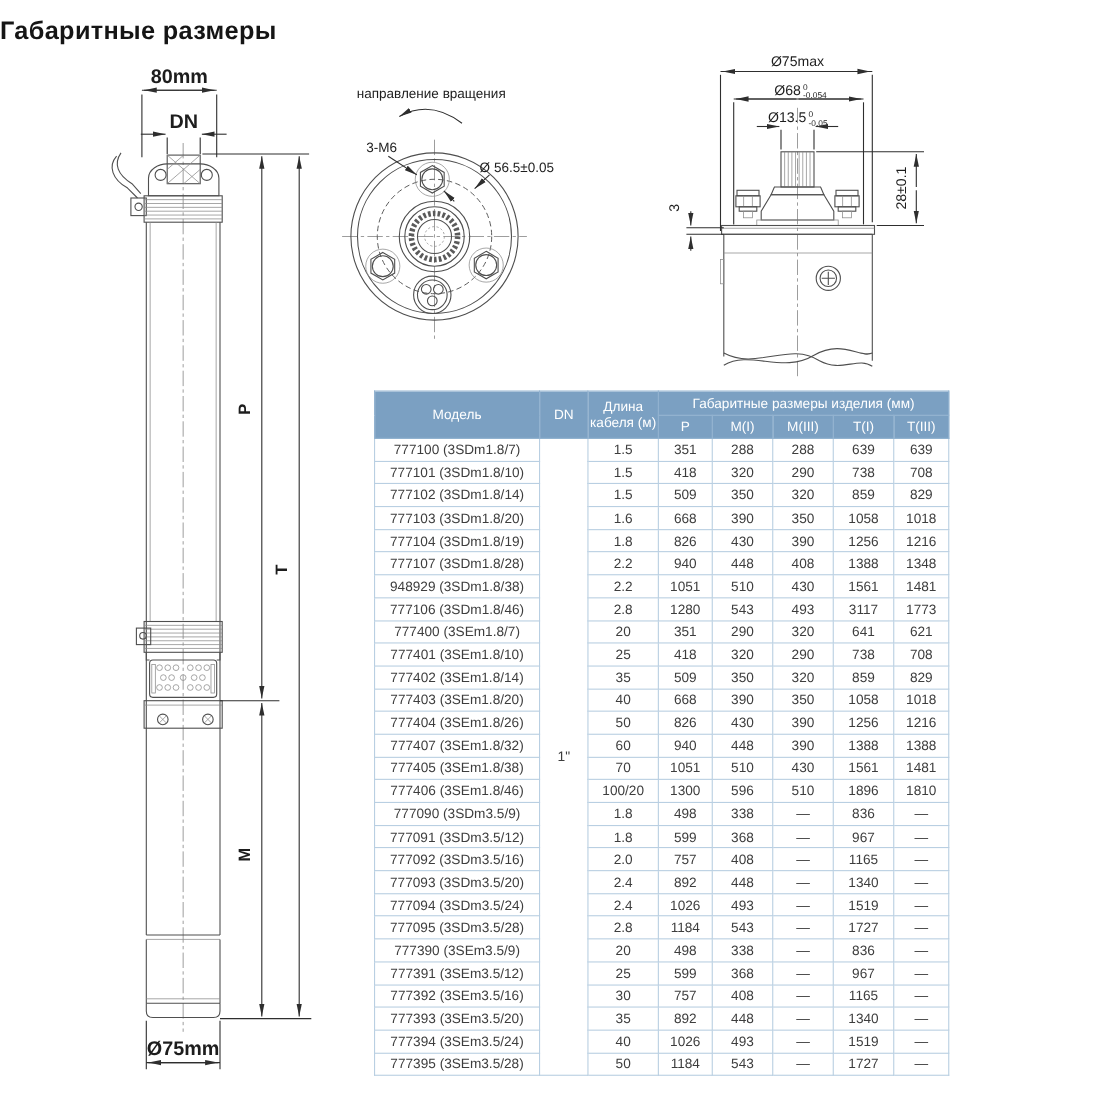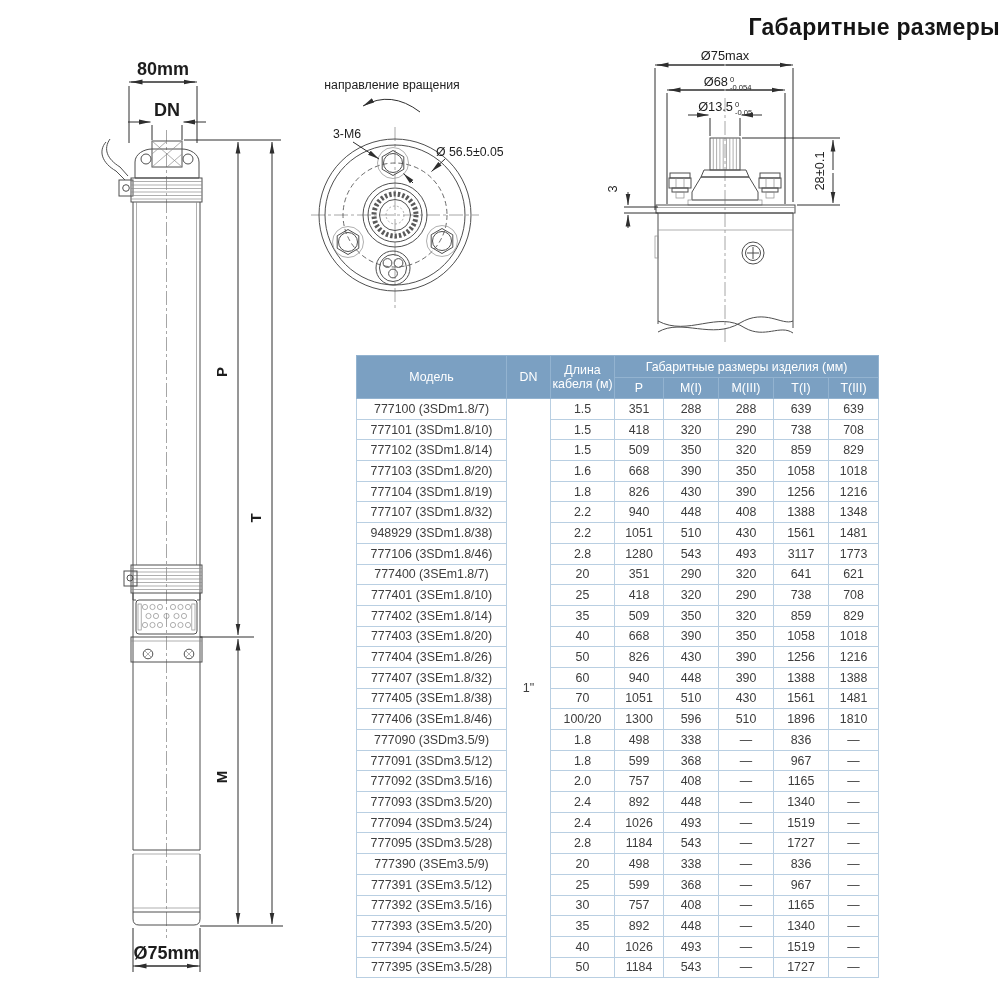--- a/index.html
+++ b/index.html
@@ -1,34 +1,34 @@
 <!DOCTYPE html>
 <html style="--header-bg: #7ba0c2; --header-line: #93b3d0; --grid: #b9cfe2;"><head>
 <meta charset="utf-8">
 <style>
   html,body{margin:0;padding:0;background:#fff;}
   #page{position:relative;width:1000px;height:1000px;background:#fff;overflow:hidden;
         font-family:"Liberation Sans",sans-serif;}
-  #title{position:absolute;top:14px;left:0;width:100%;text-align:right;
+  #title{position:absolute;top:14px;left:0;width:100%;text-align:left;
          font-size:23px;font-weight:600;color:#151515;letter-spacing:.3px;}
   .draw{position:absolute;}
   svg text{font-family:"Liberation Sans",sans-serif;fill:#1d1d1d;}
   .dimtxt{font-size:18px;font-weight:600;}
   .dimtxt-s{font-size:15px;font-weight:600;}
   .lbl{font-size:12.3px;font-weight:400;}
   .lblr{font-size:12.8px;font-weight:500;}
   .tol{font-size:7.6px;font-weight:500;}
   .part{stroke:#4f4f4f;stroke-width:1;fill:none;}
   .part-l{stroke:#8d8d8d;stroke-width:.7;fill:none;}
   .dim{stroke:#2e2e2e;stroke-width:1;fill:none;}
   .cl{stroke:#8f8f8f;stroke-width:.8;fill:none;stroke-dasharray:14 3 3 3;}
   .dash{stroke:#5a5a5a;stroke-width:.9;fill:none;stroke-dasharray:5 3;}
   
   #spec{position:absolute;left:340px;top:355px;}
-  table{border-collapse:collapse;table-layout:fixed;width:522px;margin-left:16px;}
+  table{border-collapse:collapse;table-layout:fixed;width:522px;}
   th,td{padding:0;text-align:center;vertical-align:middle;}
   thead th{background:var(--header-bg,#7ba0c2);color:#fff;font-weight:400;font-size:12.4px;
            border:1px solid var(--header-line,#8fafcd);}
   thead tr.gr th{height:21px;}
   thead tr.sub th{height:20px;}
   tbody td{border:1px solid var(--grid,#b9cfe2);font-size:12.4px;color:#3d3d3d;height:19.7px;}
   tbody td.dn{font-size:12.6px;}
 </style>
 </head>
 <body>
@@ -397,21 +397,21 @@
           <tr>
             <td>777104 (3SDm1.8/19)</td>
             <td>1.8</td>
             <td>826</td>
             <td>430</td>
             <td>390</td>
             <td>1256</td>
             <td>1216</td>
           </tr>
           <tr>
-            <td>777107 (3SDm1.8/32)</td>
+            <td>777107 (3SDm1.8/28)</td>
             <td>2.2</td>
             <td>940</td>
             <td>448</td>
             <td>408</td>
             <td>1388</td>
             <td>1348</td>
           </tr>
           <tr>
             <td>948929 (3SDm1.8/38)</td>
             <td>2.2</td>

